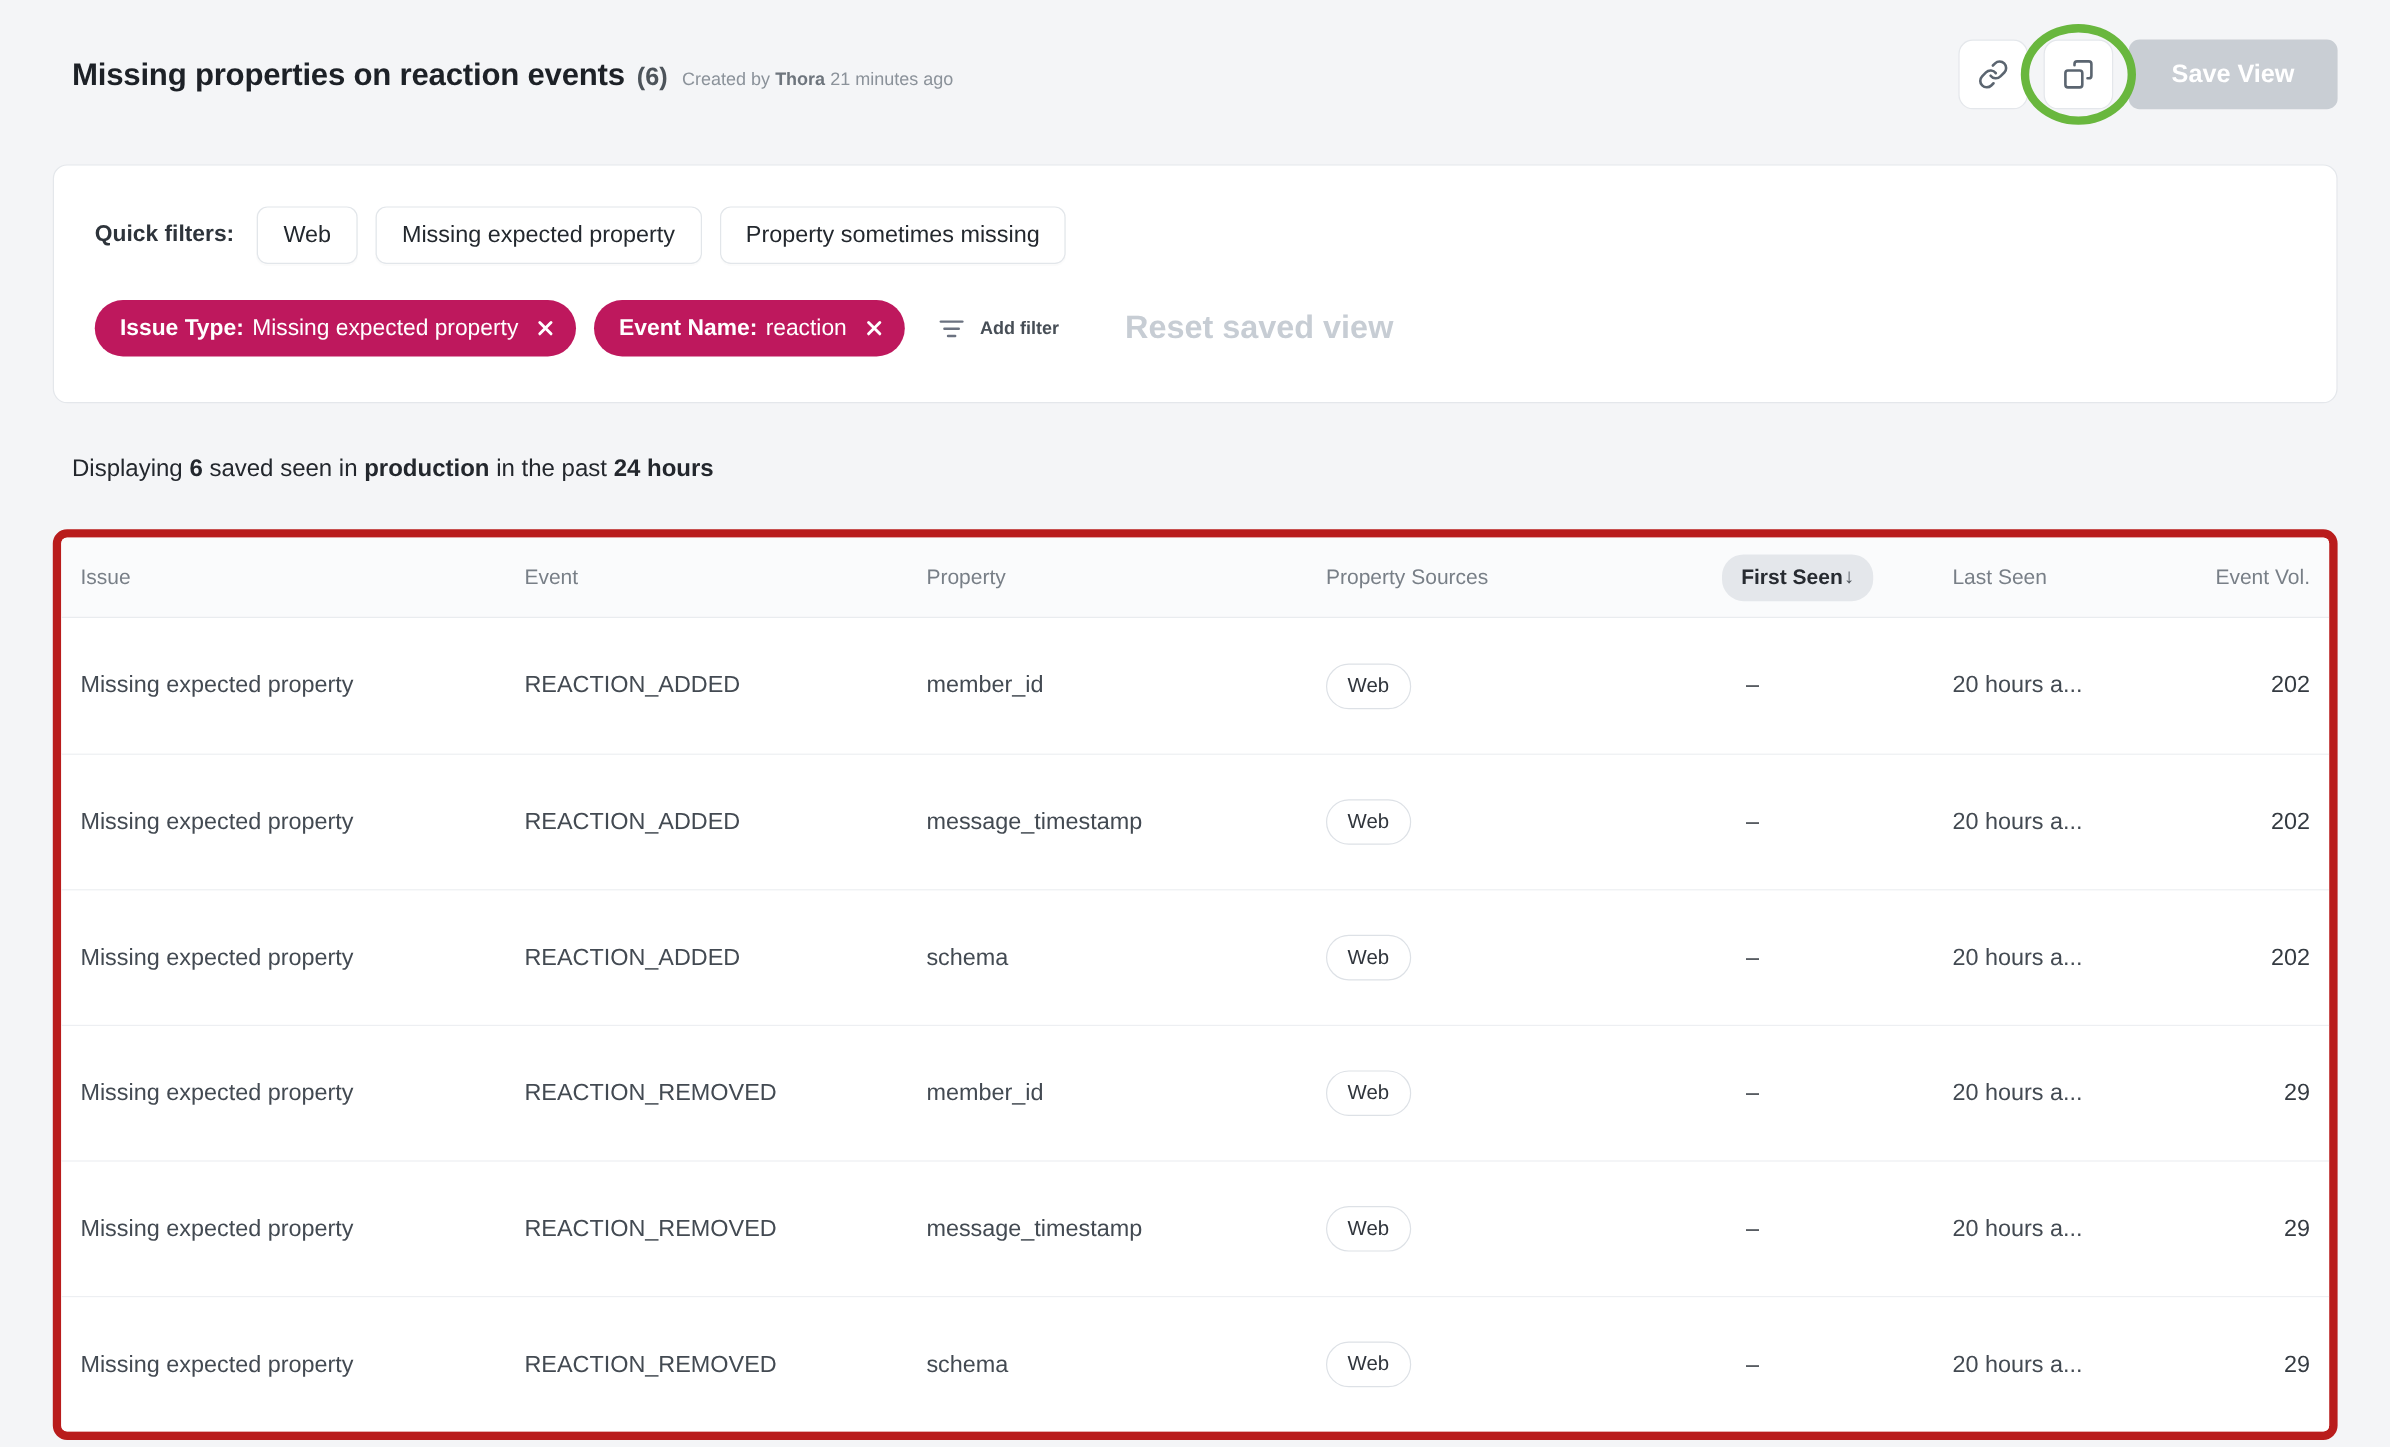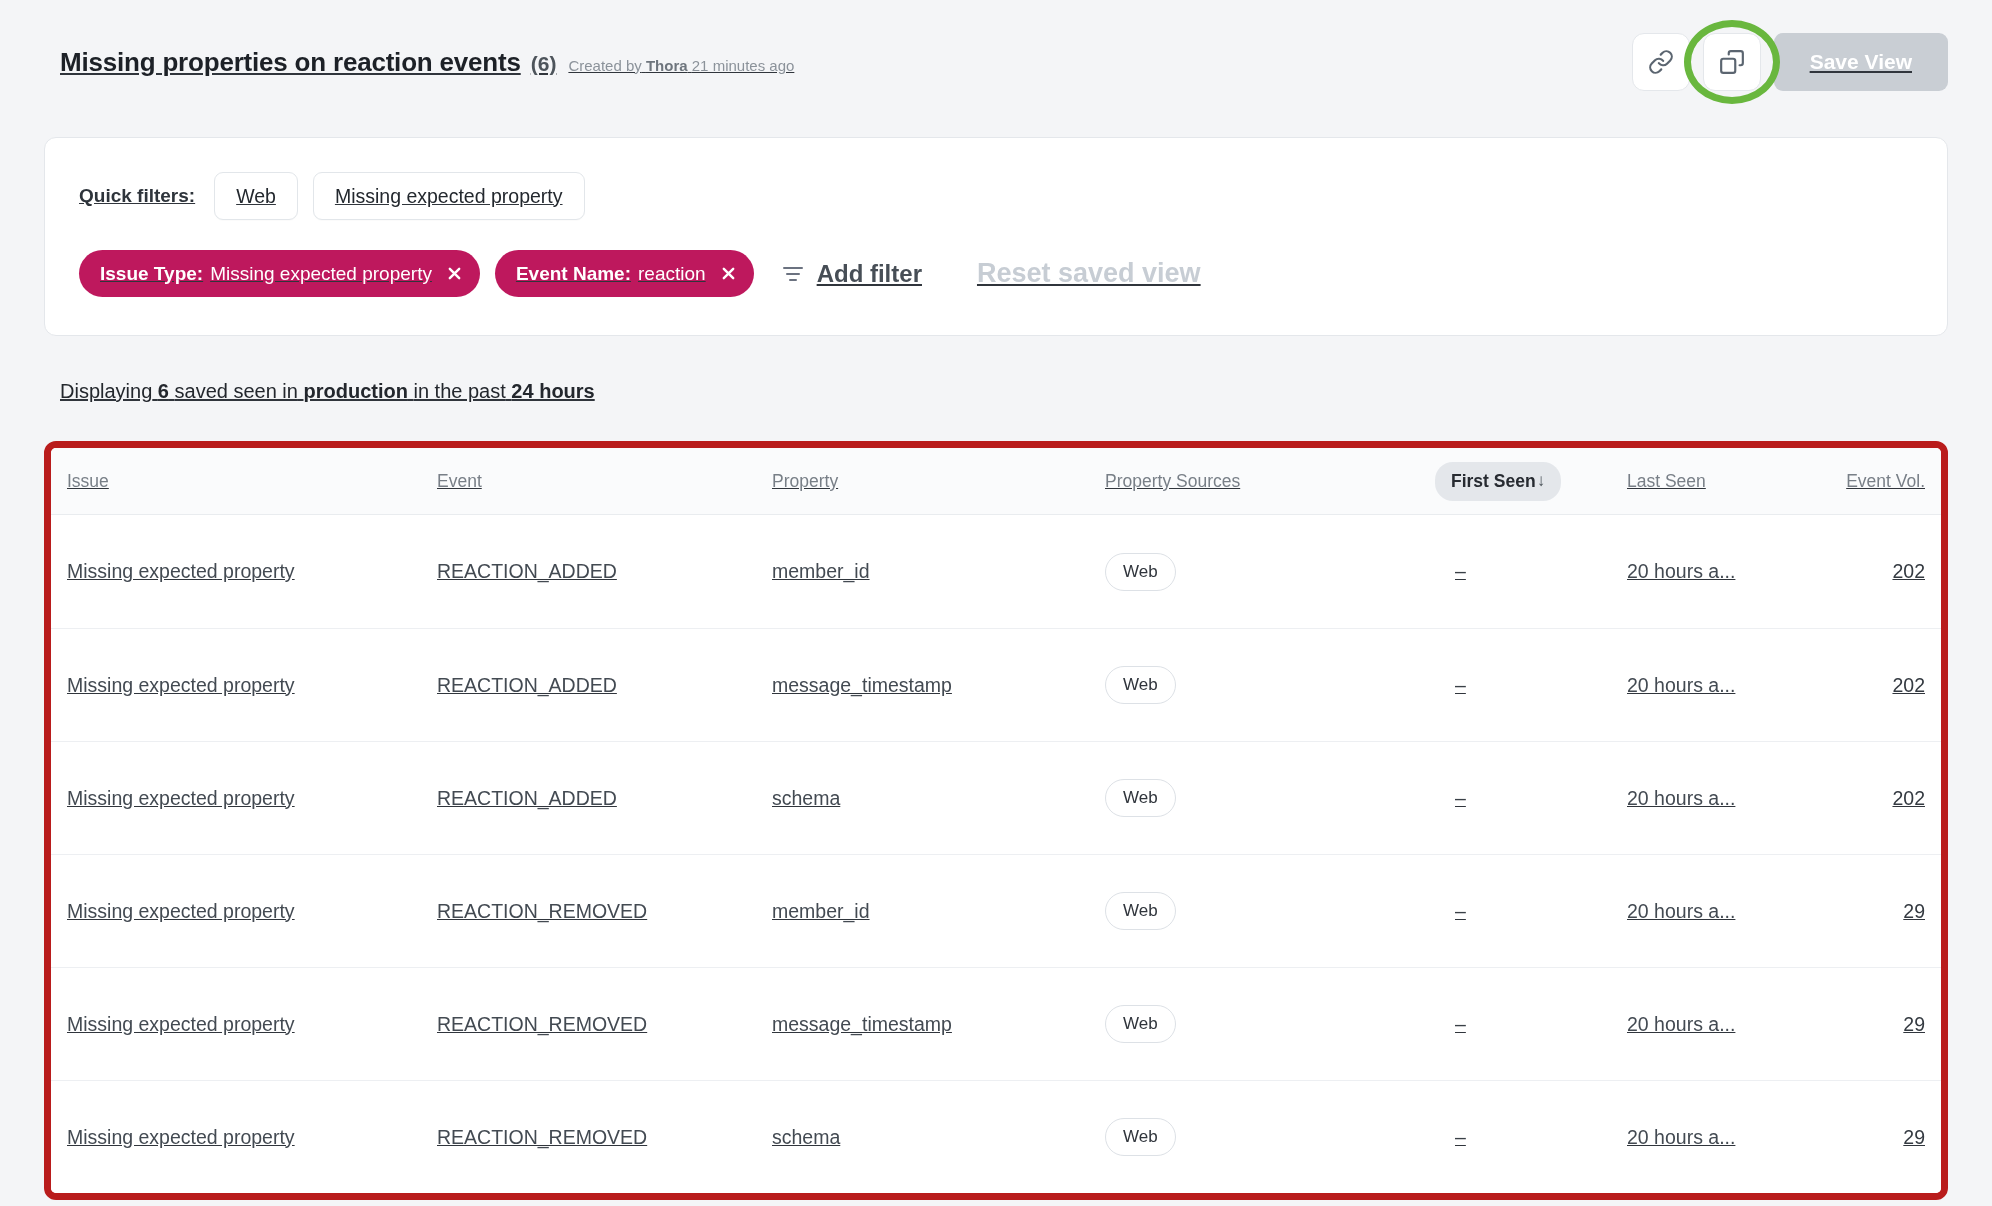--- a/index.html
+++ b/index.html
@@ -3,21 +3,21 @@
 <meta charset="utf-8">
 <style>
   * { margin: 0; padding: 0; box-sizing: border-box; }
   html, body { width: 1992px; height: 1206px; }
   body {
     background: #f4f5f7;
     font-family: "Liberation Sans", sans-serif;
     color: #30353c;
     overflow: hidden;
   }
-  .page { width: 1992px; height: 854px; padding: 33px 44px 0 44px; text-decoration: underline; }
+  .page { width: 1992px; height: 854px; padding: 33px 44px 0 44px; }
 
   
   .topbar { display: flex; align-items: center; justify-content: space-between; height: 58px; }
   .title-wrap { display: flex; align-items: baseline; padding-left: 16px; white-space: nowrap; }
   .page-title { font-size: 26px; font-weight: 700; color: #1d2127; letter-spacing: -0.2px; }
   .issue-count { font-size: 21px; font-weight: 700; color: #4d545b; margin-left: 10px; }
   .meta { font-size: 15px; color: #8b929a; margin-left: 12px; }
   .meta .author { font-weight: 700; color: #6e757d; }
 
   .actions { display: flex; align-items: flex-start; gap: 13px; }
@@ -60,21 +60,21 @@
   .chip {
     display: inline-flex; align-items: center; height: 47px; padding: 0 18px 0 21px;
     background: #be185d; border-radius: 24px; color: #fff; font-size: 19px;
     margin-right: 15px; cursor: pointer;
   }
   .chip .chip-label { font-weight: 700; margin-right: 7px; }
   .chip .chip-x { margin-left: 15px; display: inline-flex; cursor: pointer; }
   .chip .chip-x svg { width: 15px; height: 15px; stroke: #ffffff; stroke-width: 2.6; }
   .add-filter {
     display: inline-flex; align-items: center; gap: 13px; margin-left: 13px;
-    font-size: 24px; font-weight: 700; color: #474e56; cursor: pointer; background: none; border: none;
+    font-size: 15px; font-weight: 700; color: #474e56; cursor: pointer; background: none; border: none;
     font-family: "Liberation Sans", sans-serif;
   }
   .add-filter svg { width: 22px; height: 20px; stroke: #6b7280; }
   .reset-btn {
     margin-left: 55px; font-size: 27px; font-weight: 700; color: #c7cdd4;
     background: none; border: none; cursor: default; font-family: "Liberation Sans", sans-serif;
   }
 
   
   .summary { margin: 44px 0 0 16px; font-size: 20px; color: #23272d; }
@@ -147,20 +147,21 @@
       </div>
       <button class="save-btn">Save View</button>
     </div>
   </header>
 
   <section class="filter-card">
     <div class="quick-row">
       <span class="quick-label">Quick filters:</span>
       <button class="quick-btn">Web</button>
       <button class="quick-btn">Missing expected property</button>
+      <button class="quick-btn">Property sometimes missing</button>
     </div>
     <div class="chip-row">
       <span class="chip">
         <span class="chip-label">Issue Type:</span>
         <span>Missing expected property</span>
         <span class="chip-x">
           <svg viewBox="0 0 16 16" fill="none" stroke-linecap="round">
               <path d="M3 3 L13 13 M13 3 L3 13"></path>
             </svg>
         </span>

